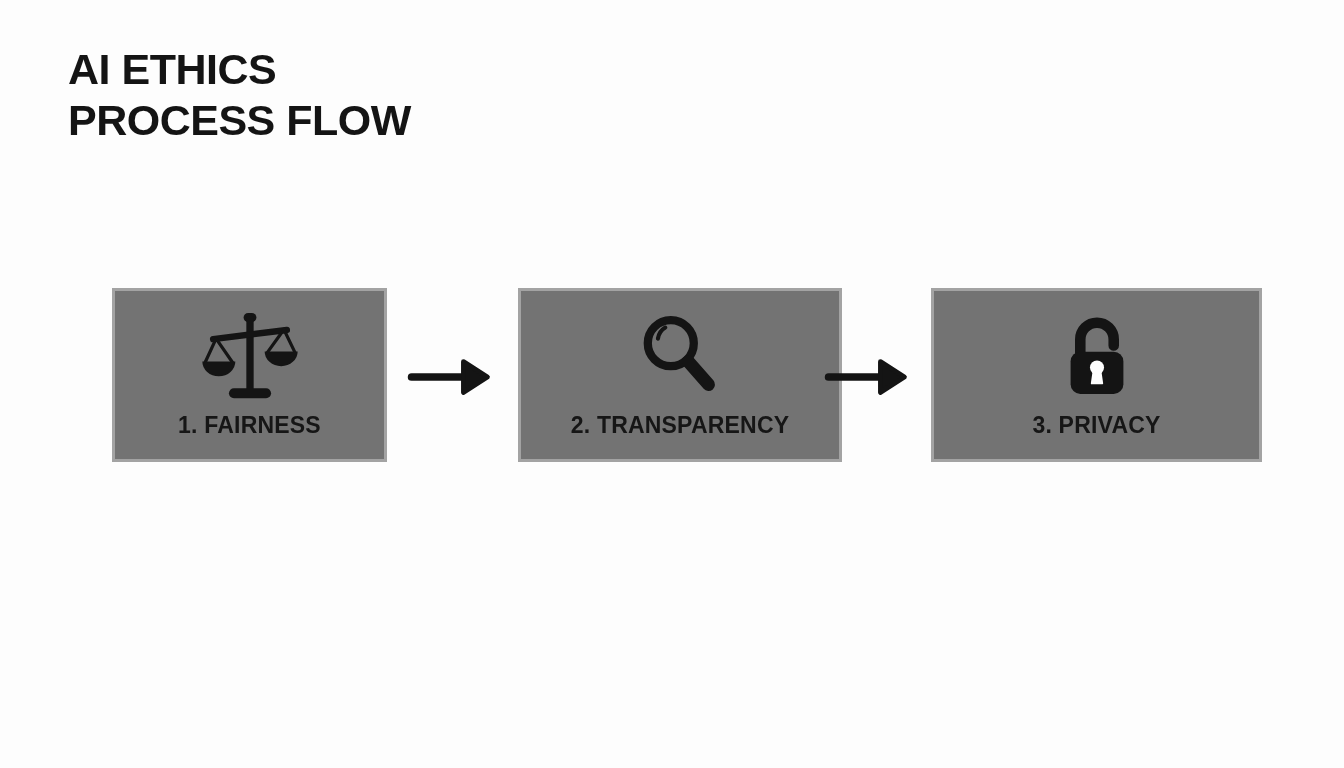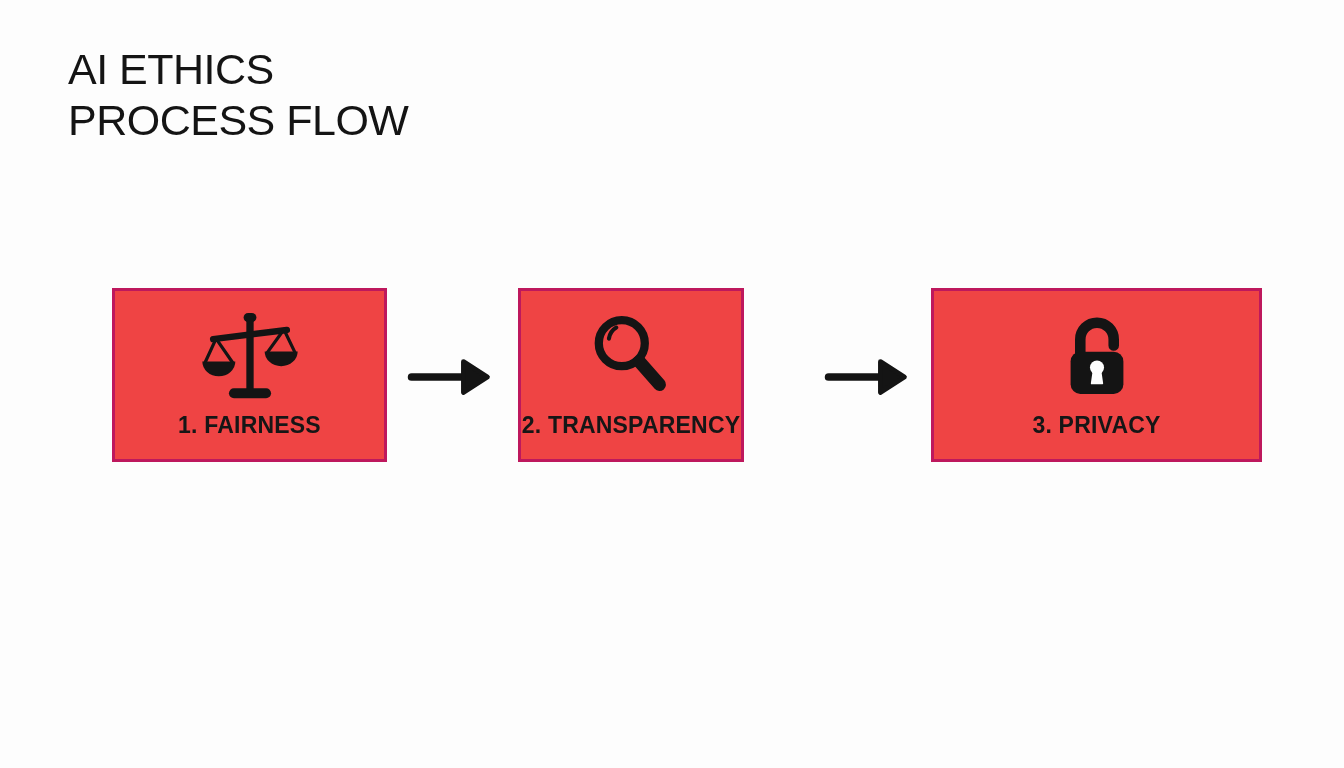--- a/index.html
+++ b/index.html
@@ -11,42 +11,42 @@
     position: relative;
     color: #111111;
   }
   .canvas { position: absolute; inset: 0; }
 
   .page-title {
     position: absolute;
     left: 68px; top: 44px;
     font-size: 43px;
     line-height: 51px;
-    font-weight: 400;
+    font-weight: 700;
     letter-spacing: -0.5px;
     color: #141414;
     white-space: pre-line;
     margin: 0;
   }
 
   .flow-box {
     position: absolute;
     top: 288px;
     height: 174px;
-    border: 3px solid #be185d;
-    background: #ef4444;
+    border: 3px solid #a3a3a3;
+    background: #737373;
     box-sizing: border-box;
     display: flex;
     flex-direction: column;
     align-items: center;
     justify-content: flex-end;
     padding-bottom: 20px;
   }
   .box-1 { left: 112px; width: 275px; }
-  .box-2 { left: 518px; width: 226px; align-items: center; }
+  .box-2 { left: 518px; width: 324px; align-items: center; }
   .box-3 { left: 931px; width: 331px; }
 
   .icon-wrap {
     flex: 1 1 auto;
     display: flex;
     align-items: center;
     justify-content: center;
     padding-top: 10px;
   }
   .icon-wrap svg { display: block; color: #141414; }

